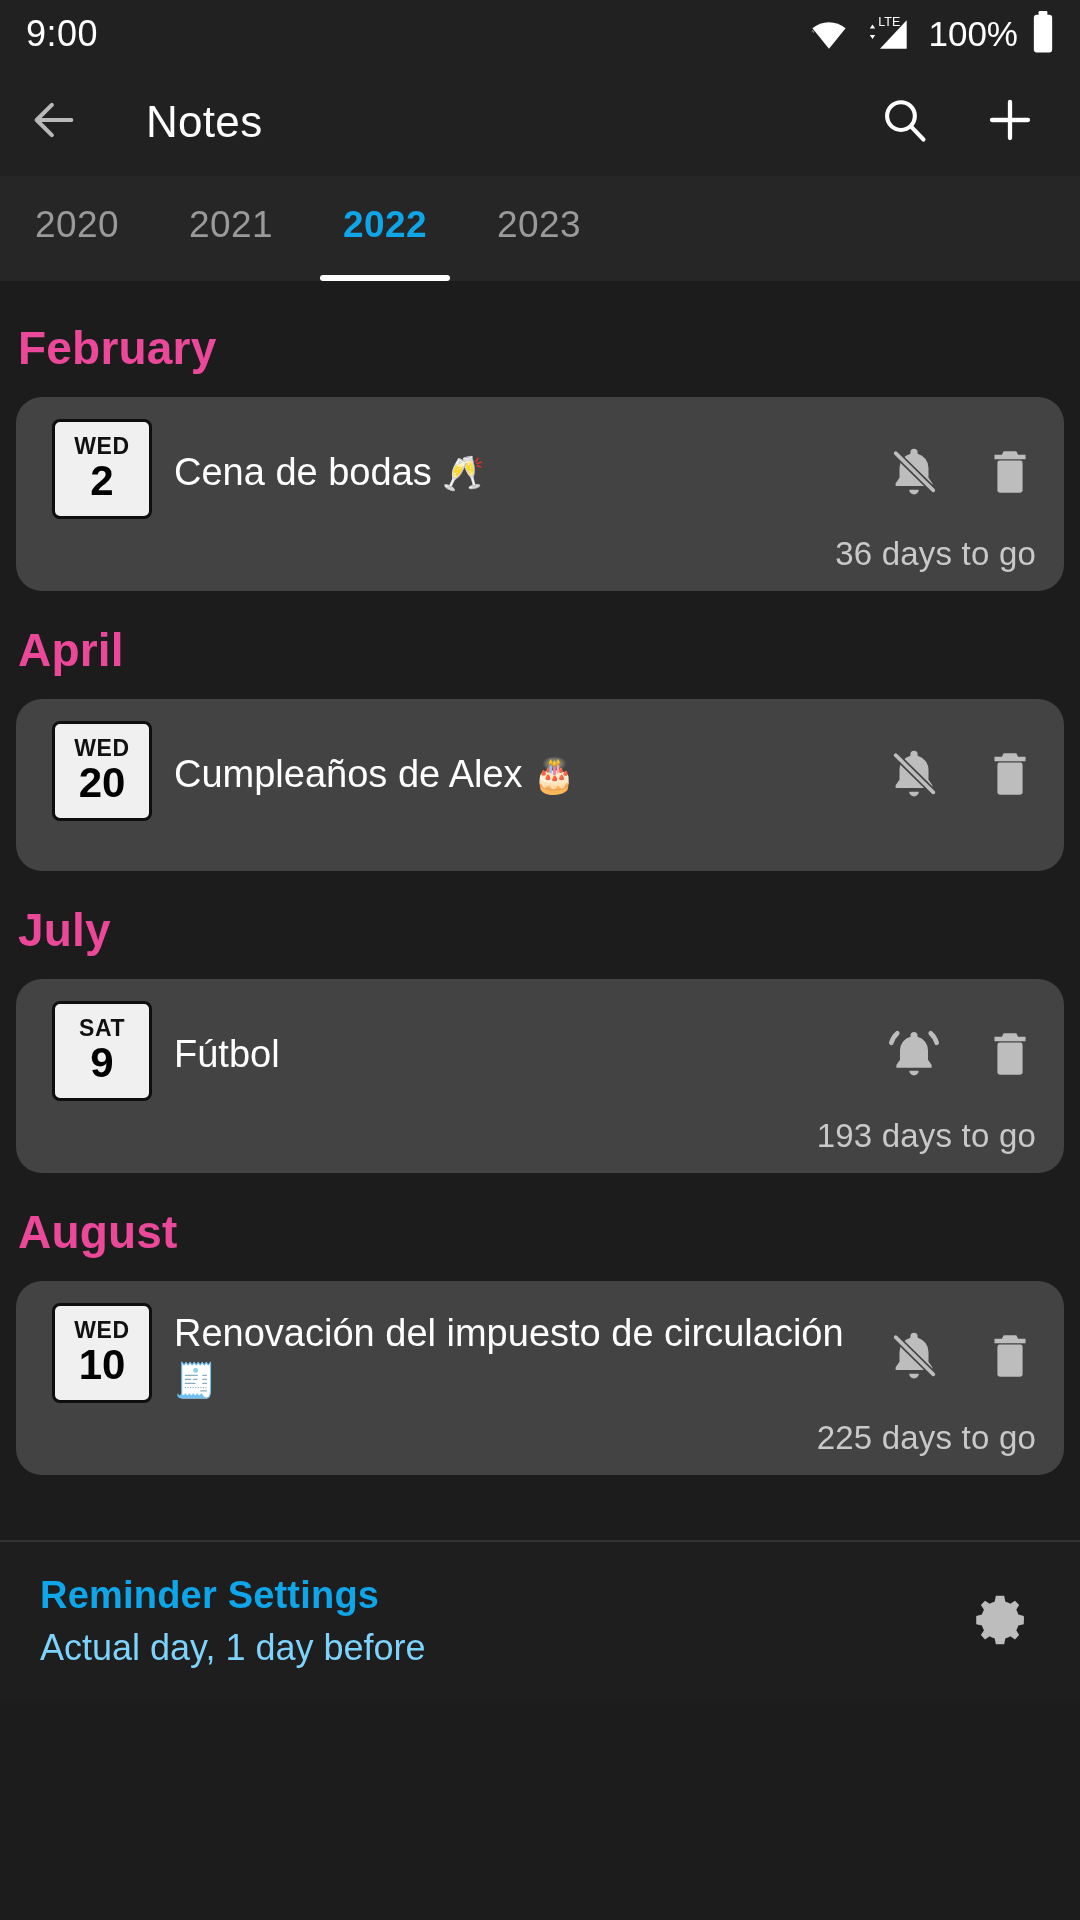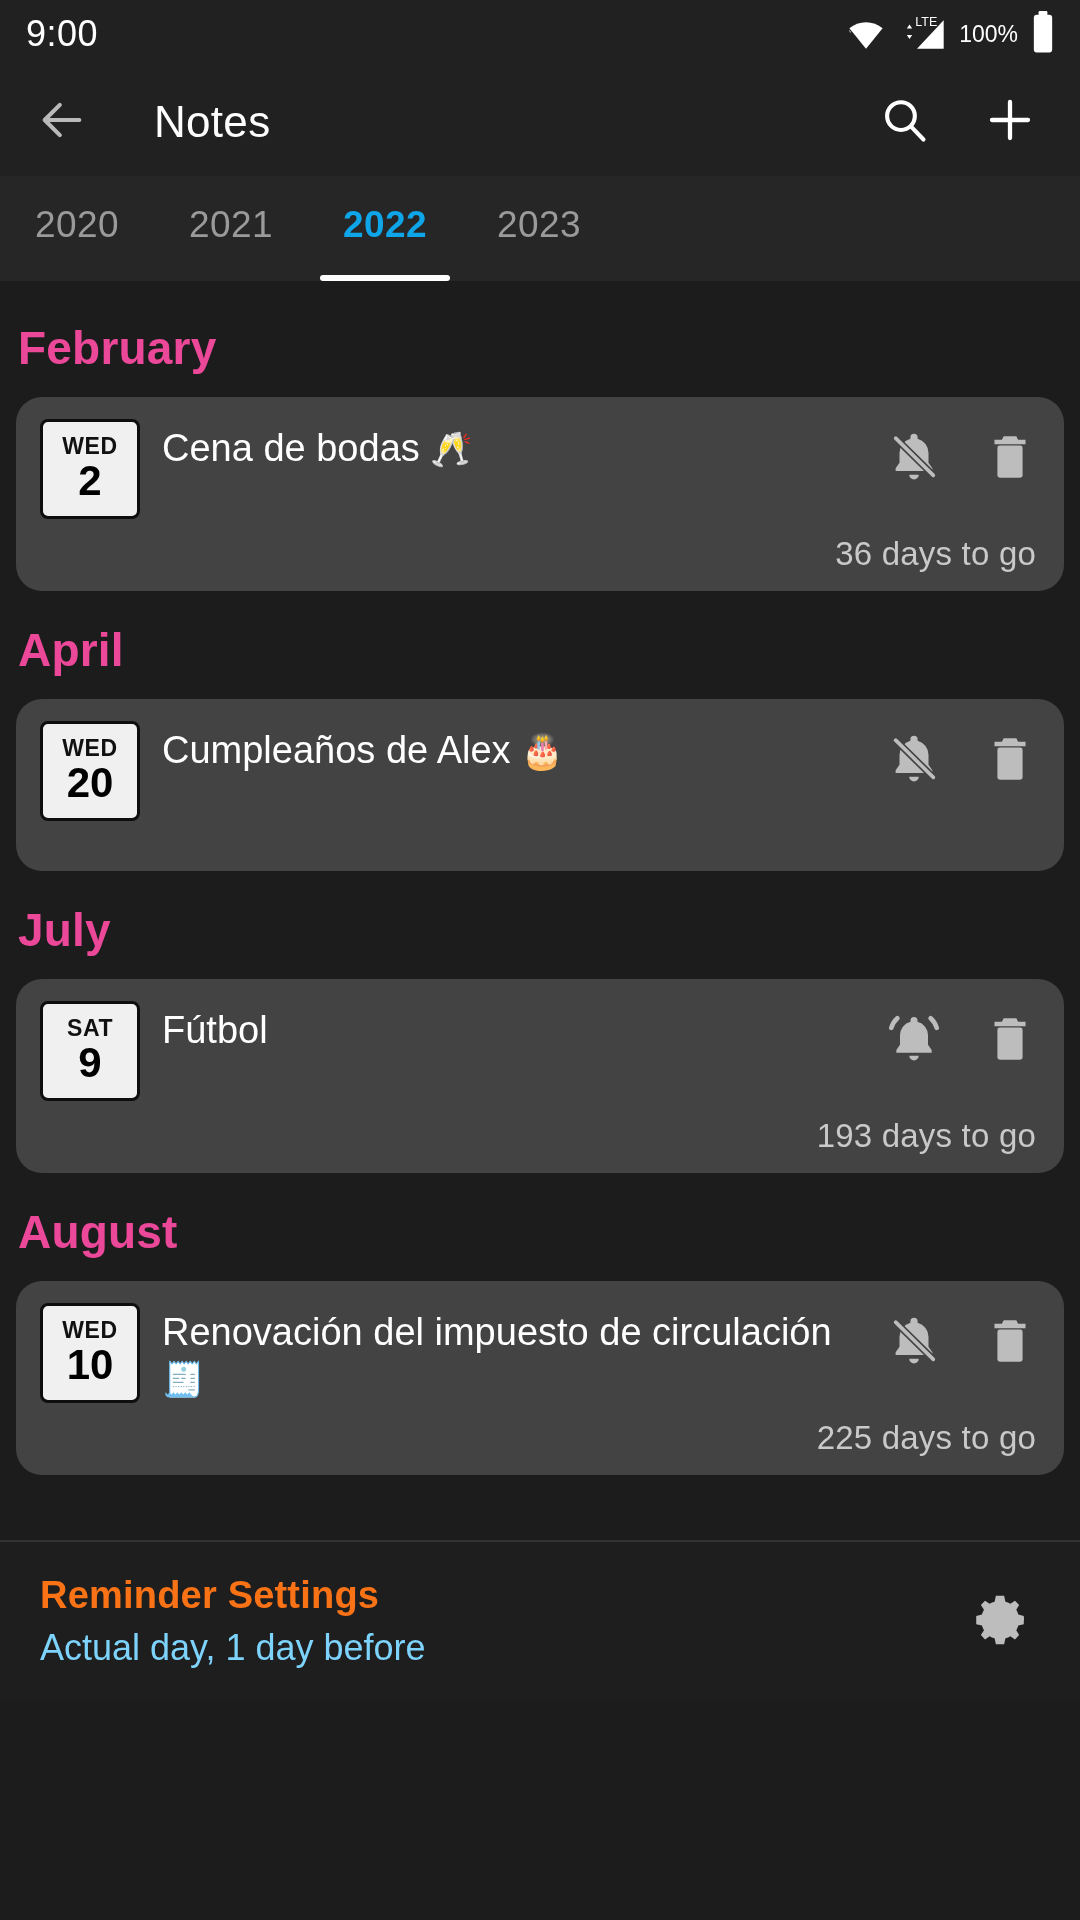--- a/index.html
+++ b/index.html
@@ -35,32 +35,32 @@
     letter-spacing: 0.5px;
   }
   .status-right {
     display: flex;
     align-items: center;
     gap: 10px;
   }
   .status-right .icon-wifi { display: block; }
   .status-battery-pct {
     color: #ffffff;
-    font-size: 23px;
-    margin-left: 2px;
+    font-size: 35px;
+    margin-left: 8px;
     margin-right: 2px;
   }
 
   
   .app-bar {
     height: 108px;
     background: #212121;
     display: flex;
     align-items: center;
-    padding: 0 34px 0 30px;
+    padding: 0 34px 0 22px;
     flex: 0 0 auto;
   }
   .back-btn {
     width: 64px;
     height: 64px;
     display: flex;
     align-items: center;
     justify-content: center;
     cursor: pointer;
   }
@@ -137,21 +137,22 @@
     margin: 0 16px 0 16px;
     background: #434343;
     border-radius: 26px;
     padding: 22px 24px 18px 24px;
     position: relative;
     min-height: 172px;
     cursor: pointer;
   }
   .card-row {
     display: flex;
-    align-items: flex-start;
+    align-items: center;
+    margin-left: 12px;
   }
   .date-badge {
     flex: 0 0 auto;
     width: 100px;
     height: 100px;
     background: #f0f0f0;
     border: 3px solid #0e0e0e;
     border-radius: 8px;
     display: flex;
     flex-direction: column;
@@ -215,21 +216,21 @@
     flex: 0 0 auto;
     height: 160px;
     background: #1e1e1e;
     border-top: 2px solid #333333;
     display: flex;
     align-items: center;
     padding: 0 42px 0 40px;
   }
   .bottom-text { flex: 1 1 auto; }
   .bottom-title {
-    color: #f97316;
+    color: #0ea5e9;
     font-size: 38px;
     font-weight: bold;
     letter-spacing: 0.2px;
   }
   .bottom-sub {
     color: #7dd3fc;
     font-size: 36px;
     margin-top: 10px;
   }
   .gear-btn {

